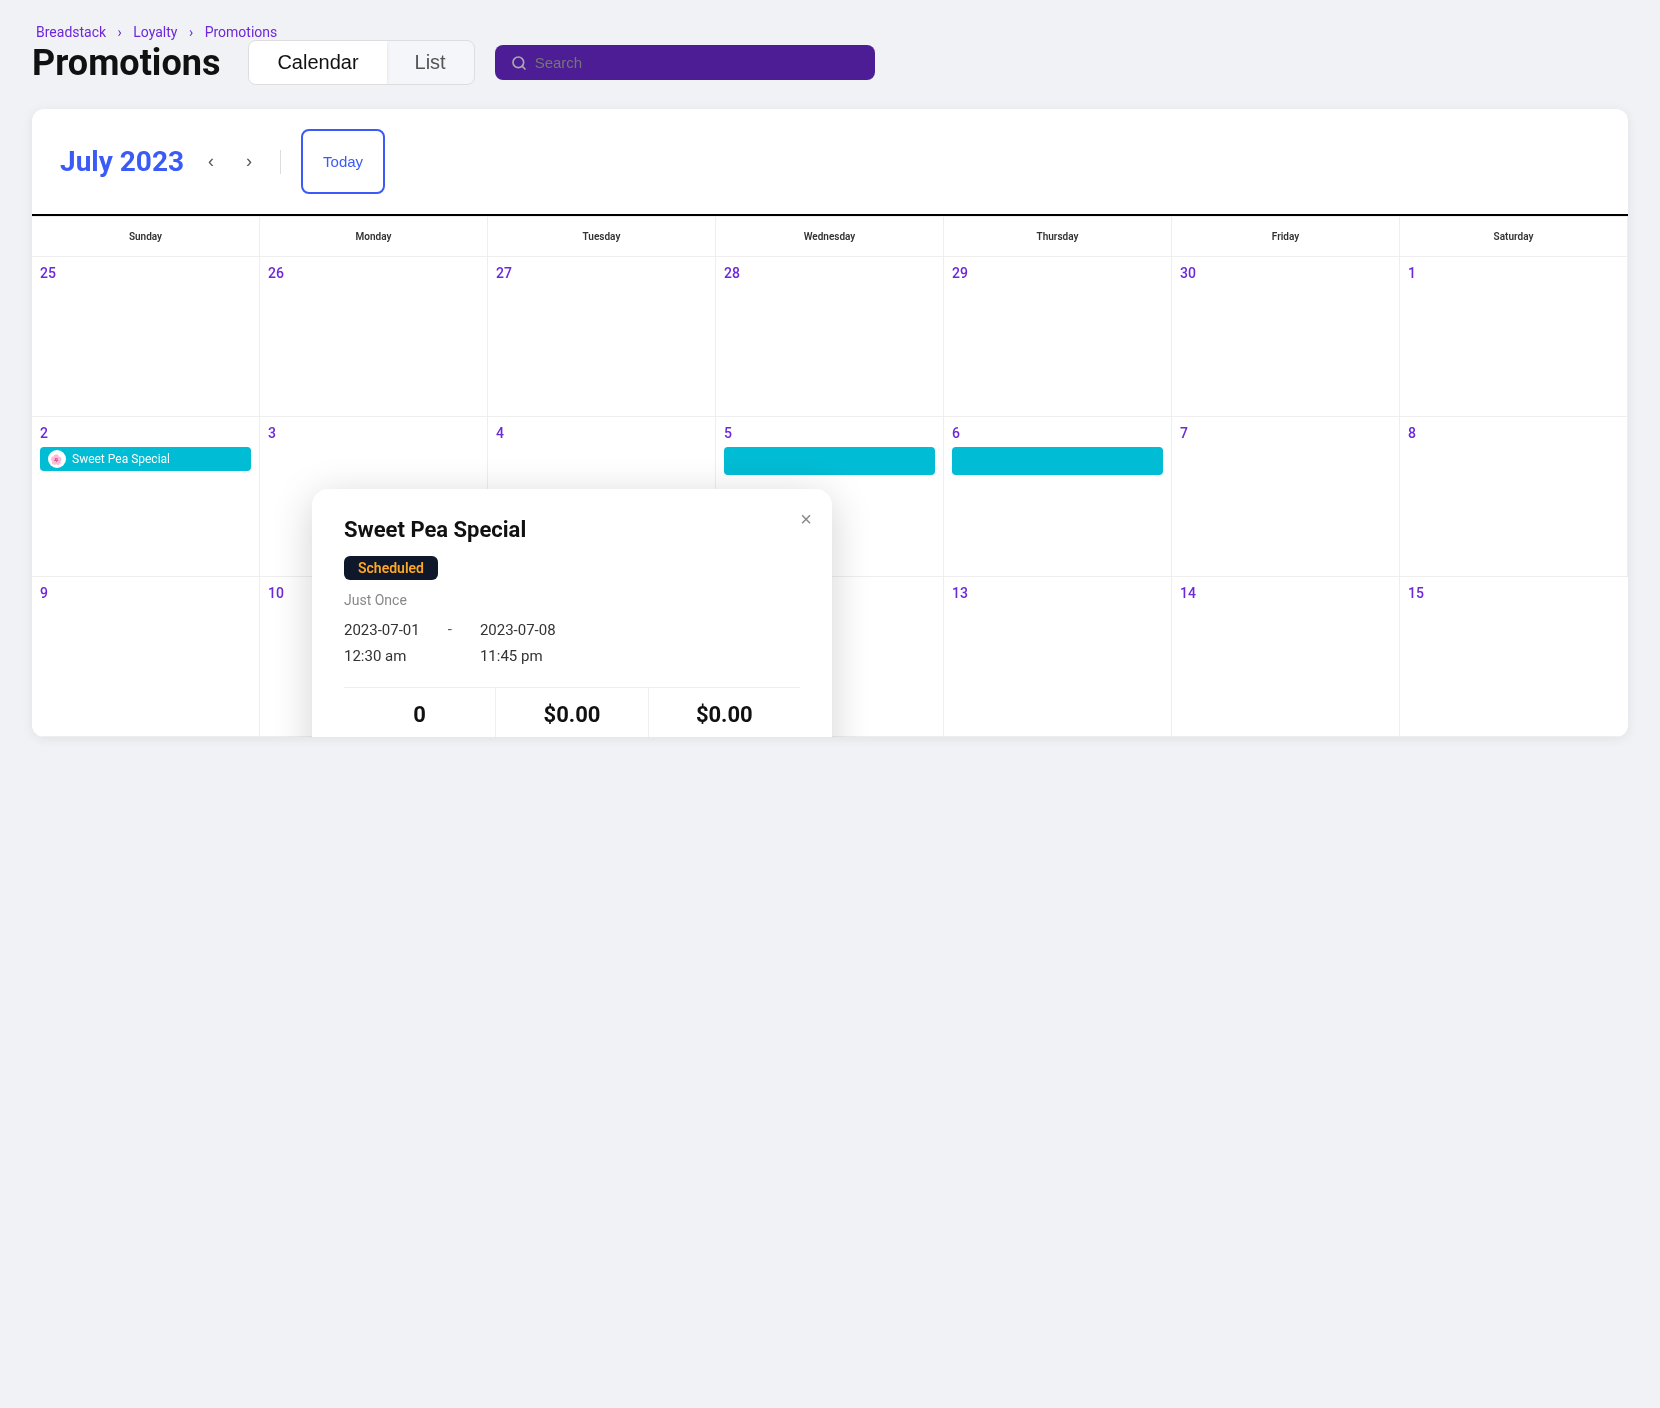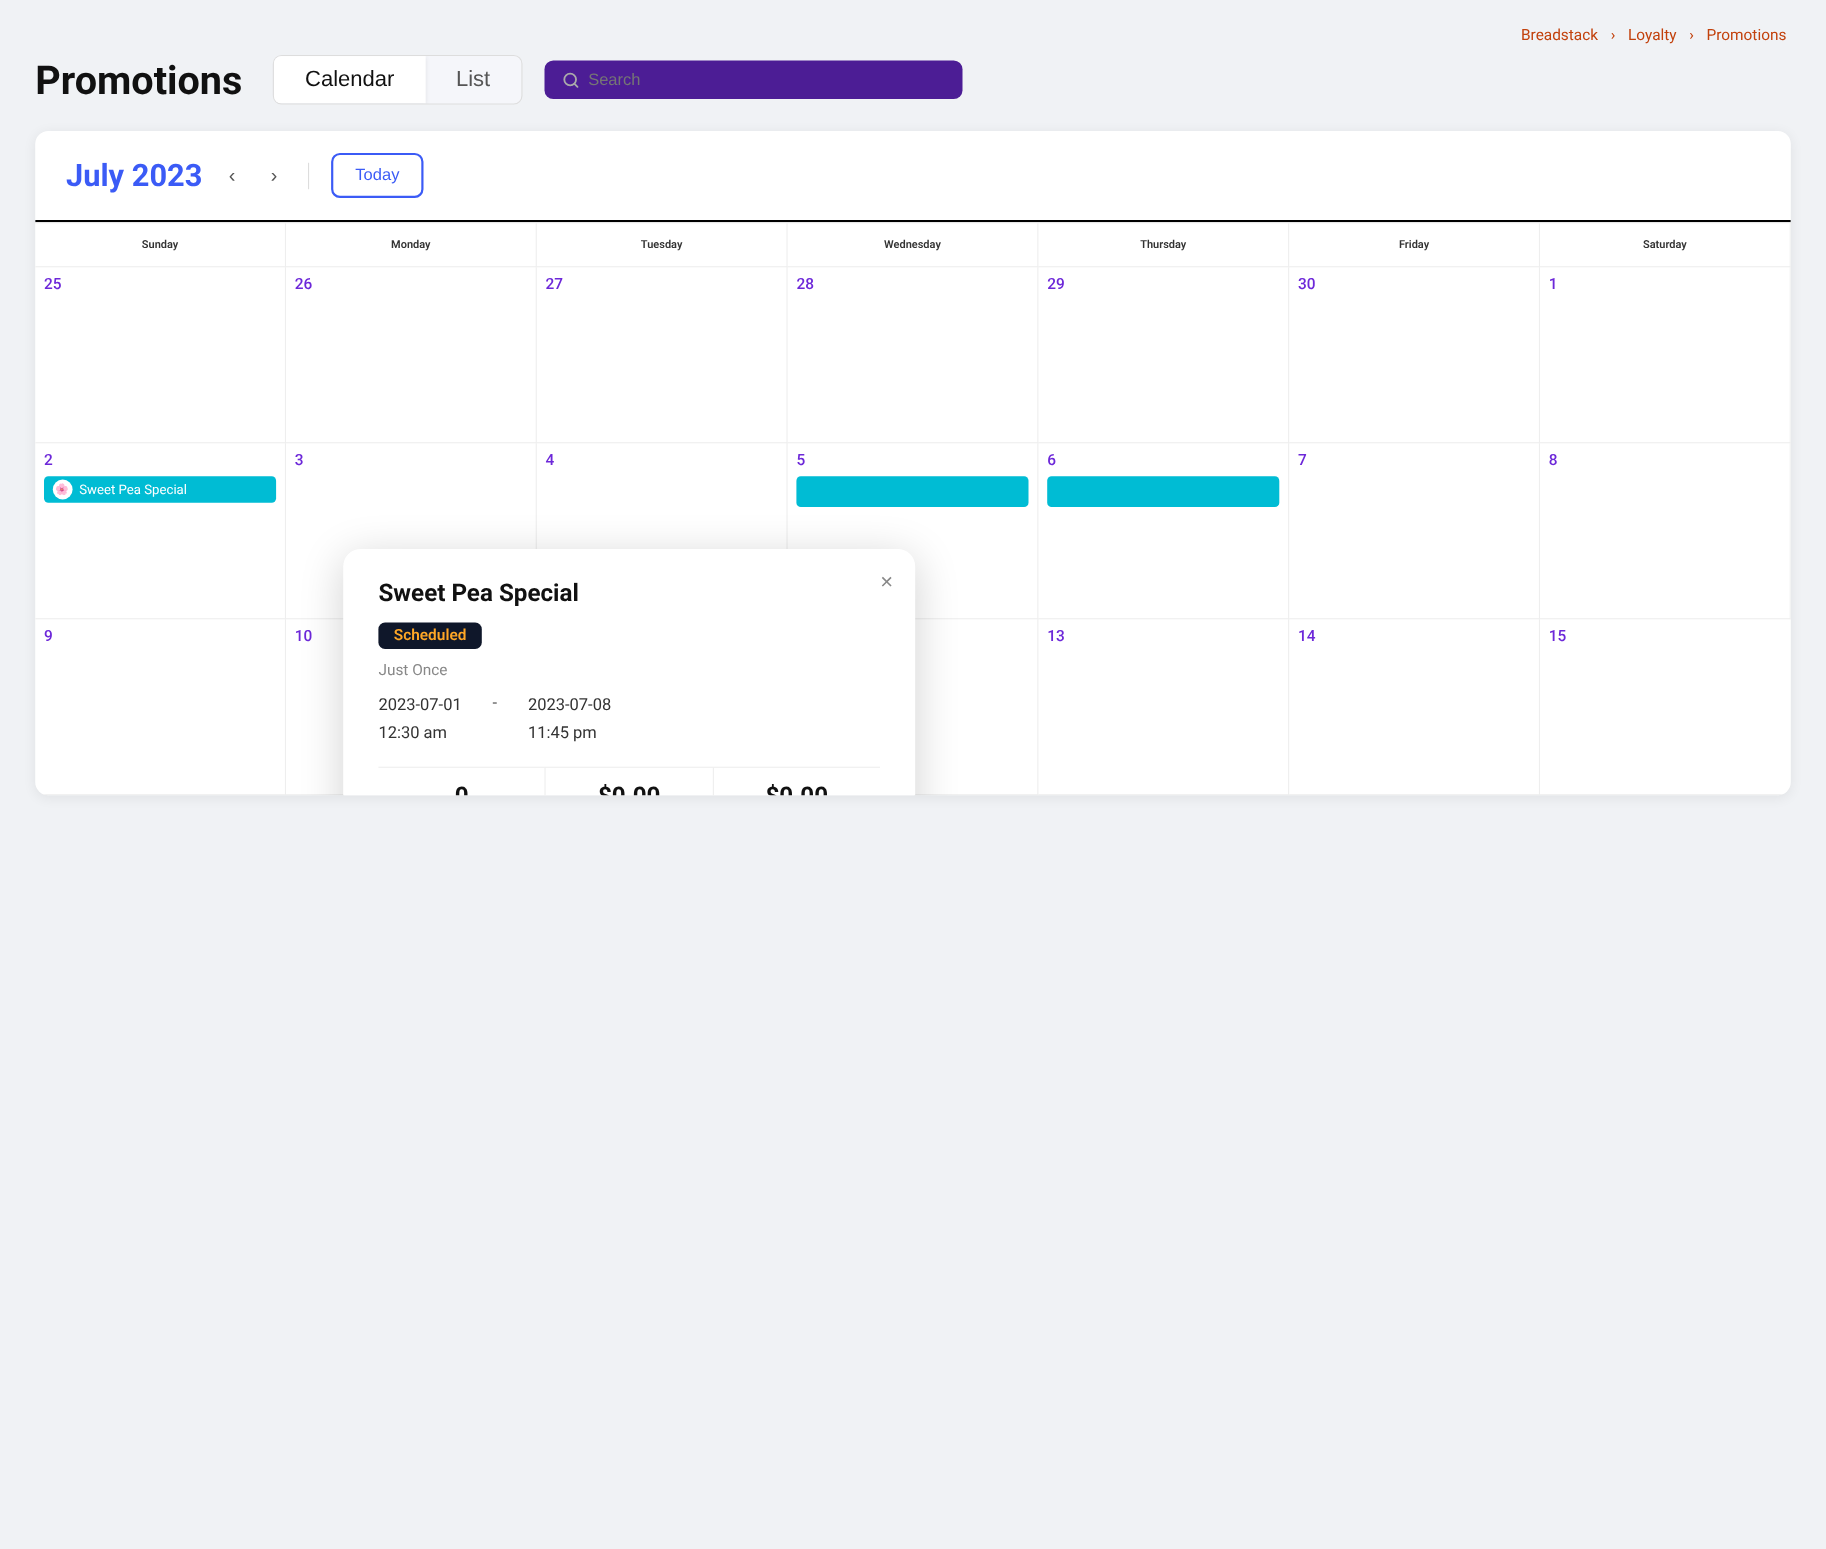--- a/index.html
+++ b/index.html
@@ -8,23 +8,21 @@
       background: #f0f2f5;
       min-height: 1408px;
       color: #222;
     }
     .page-wrapper {
       padding: 24px 32px;
       max-width: 1660px;
     }
     .breadcrumb {
       font-size: 14px;
-      color: #c2410c;
-      margin-bottom: 10px;
-      text-align: right;
+      color: #6d28d9;
     }
     .breadcrumb span { margin: 0 4px; }
     .header-row {
       display: flex;
       align-items: center;
       gap: 20px;
       margin-bottom: 24px;
     }
     .page-title {
       font-size: 36px;
@@ -105,21 +103,21 @@
       height: 24px;
       background: #ddd;
       margin: 0 4px;
     }
     .today-btn {
       border: 2px solid #3B5BF6;
       border-radius: 8px;
       background: #fff;
       color: #3B5BF6;
       font-size: 15px;
-      padding: 10px 20px;
+      padding: 22px 20px;
       cursor: pointer;
       font-weight: 500;
     }
 
     
     .calendar-grid {
       display: grid;
       grid-template-columns: repeat(7, 1fr);
       border-top: 1px solid #eee;
     }

